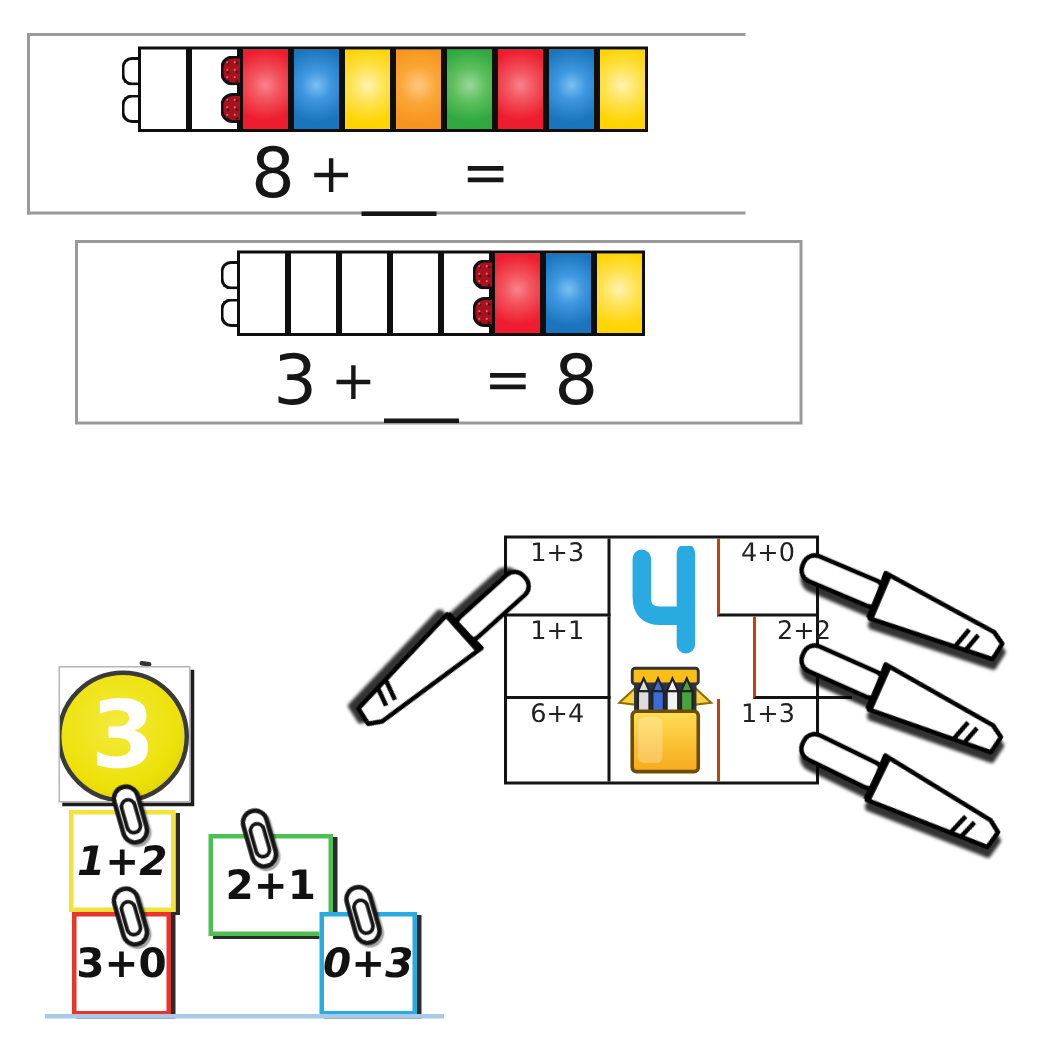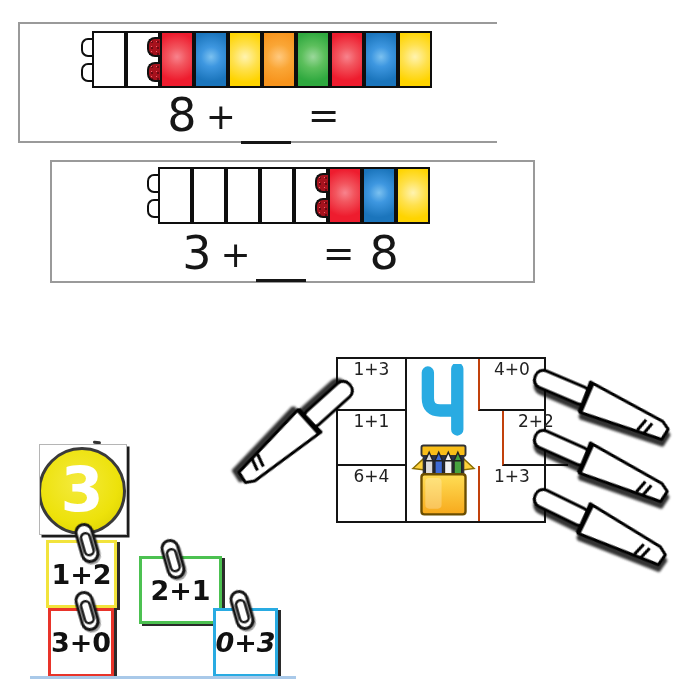--- a/index.html
+++ b/index.html
@@ -221,21 +221,21 @@
     <use href="#sym-pin"></use>
   </svg>
 
 <div id="tiny-mark"></div>
 <div id="circle-card">
   <div id="yellow-circle">
     <span>3</span>
   </div>
 </div>
 
-<div class="sort-card" id="card-0" style="border-color: rgb(242, 227, 60);">
+<div class="sort-card" id="card-0" style="border-color: rgb(242, 227, 60); font-style: italic;">
   <span>1+2</span>
 </div>
 <div class="sort-card" id="card-1" style="border-color: rgb(232, 52, 42);">
   <span>3+0</span>
 </div>
 <div class="sort-card" id="card-2" style="border-color: rgb(76, 193, 81);">
   <span>2+1</span>
 </div>
 <div class="sort-card" id="card-3" style="border-color: rgb(41, 171, 226);">
   <span>0+3</span>

